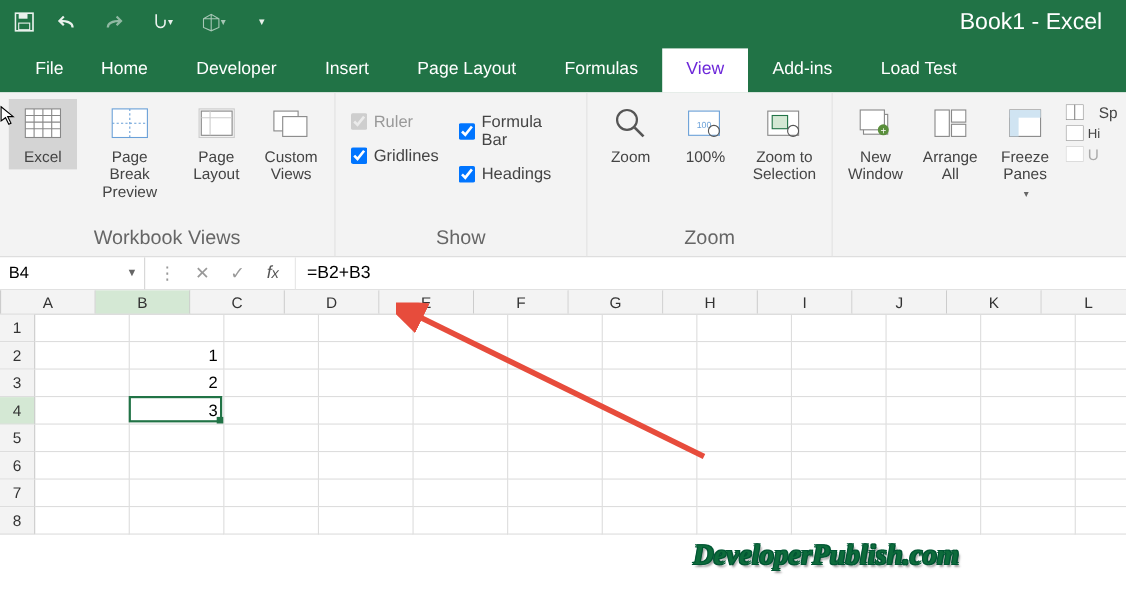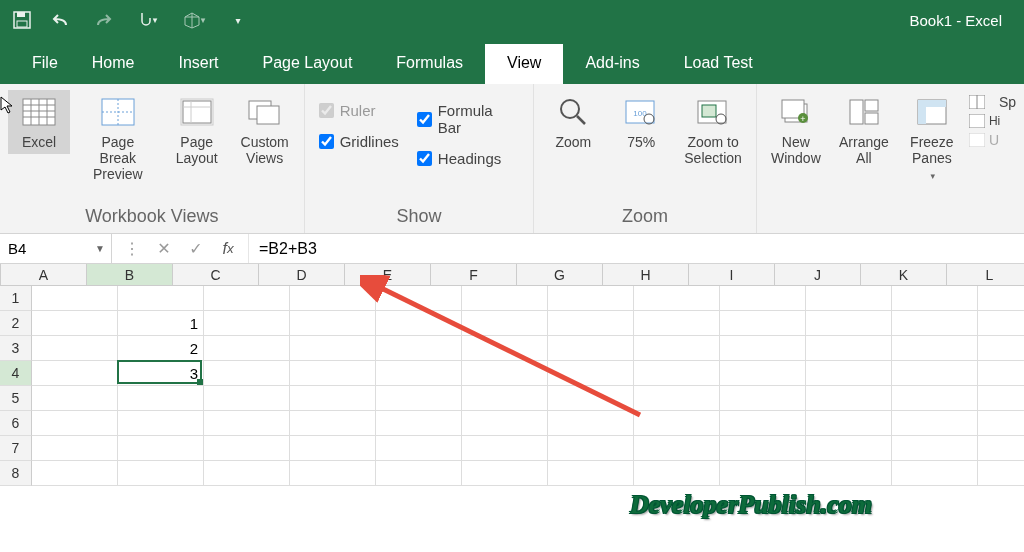--- a/index.html
+++ b/index.html
@@ -2,47 +2,47 @@
 <html><head>
 <meta charset="utf-8">
 <style>
 * { box-sizing: border-box; margin: 0; padding: 0; }
 body { font-family: 'Segoe UI', Tahoma, sans-serif; font-size: 14px; background: #fff; overflow: hidden; width: 1024px; height: 552px; position: relative; }
 
 
 .titlebar { background: #217346; height: 40px; display: flex; align-items: center; padding: 0 12px; color: #fff; }
 .titlebar .qat { display: flex; align-items: center; gap: 20px; }
 .titlebar .qat-item { width: 20px; height: 20px; display: flex; align-items: center; justify-content: center; opacity: 0.9; }
-.titlebar .title { margin-left: auto; margin-right: 10px; font-size: 15px; }
+.titlebar .title { margin-left: auto; margin-right: 10px; font-size: 21px; }
 
 
 .ribbon-tabs { background: #217346; height: 44px; display: flex; align-items: flex-end; padding-left: 20px; gap: 0; }
 .ribbon-tab { color: #fff; padding: 10px 22px 12px; font-size: 16px; cursor: pointer; }
-.ribbon-tab.active { background: #fff; color: #000000; }
+.ribbon-tab.active { background: #fff; color: #6d28d9; }
 .ribbon-tab.file { padding-left: 12px; padding-right: 12px; }
 
 
 .ribbon { background: #f3f3f3; height: 150px; border-bottom: 1px solid #d4d4d4; display: flex; }
 .ribbon-group { border-right: 1px solid #e1e1e1; padding: 6px 8px 0; display: flex; flex-direction: column; }
 .ribbon-group-content { flex: 1; display: flex; align-items: flex-start; gap: 6px; }
 .ribbon-group-label { text-align: center; color: #666; font-size: 18px; padding: 4px 0 6px; }
 
 .rb-big { display: flex; flex-direction: column; align-items: center; justify-content: flex-start; padding: 4px 6px; min-width: 62px; cursor: pointer; }
 .rb-big.active { background: #d4d4d4; }
 .rb-big .icon { height: 36px; display: flex; align-items: center; justify-content: center; margin-bottom: 4px; }
 .rb-big .lbl { text-align: center; font-size: 14px; color: #444; line-height: 1.15; }
 
 .rb-check { display: flex; align-items: center; gap: 6px; padding: 4px 6px; font-size: 15px; color: #444; }
 .rb-check input { width: 15px; height: 15px; }
 .rb-check.disabled { color: #999; }
 .rb-col { display: flex; flex-direction: column; gap: 6px; padding-top: 8px; }
 
 
 .namebox-row { height: 30px; display: flex; align-items: stretch; border-bottom: 1px solid #d4d4d4; background: #fff; }
-.namebox { width: 112px; border-right: 1px solid #d4d4d4; display: flex; align-items: center; padding: 0 8px; font-size: 15px; position: relative; }
+.namebox { width: 132px; border-right: 1px solid #d4d4d4; display: flex; align-items: center; padding: 0 8px; font-size: 15px; position: relative; }
 .namebox .dd { position: absolute; right: 6px; color: #666; font-size: 10px; }
 .fx-btns { display: flex; align-items: center; gap: 0; padding: 0 4px; border-right: 1px solid #e6e6e6; }
 .fx-btn { width: 32px; display: flex; align-items: center; justify-content: center; color: #999; font-size: 16px; }
 .fx-btn.fx { font-style: italic; color: #555; font-weight: 500; }
 .formula-input { flex: 1; padding: 0 10px; display: flex; align-items: center; font-size: 16px; }
 
 
 .grid-wrap { position: relative; }
 .col-headers { display: flex; height: 22px; background: #f3f3f3; border-bottom: 1px solid #ccc; }
 .corner { width: 32px; border-right: 1px solid #ccc; background: #e6e6e6; position: relative; }
@@ -105,20 +105,21 @@
         <span style="color:#fff;font-size:9px">▾</span>
     </span>
     <span class="qat-item" style="color:#fff;font-size:10px">▾</span>
   </div>
   <div class="title">Book1 - Excel</div>
 </div>
 
 <div class="ribbon-tabs">
   <div class="ribbon-tab file">File</div>
   <div class="ribbon-tab">Home</div>
+  <div class="ribbon-tab">Developer</div>
   <div class="ribbon-tab">Insert</div>
   <div class="ribbon-tab">Page Layout</div>
   <div class="ribbon-tab">Formulas</div>
   <div class="ribbon-tab active">View</div>
   <div class="ribbon-tab">Add-ins</div>
   <div class="ribbon-tab">Load Test</div>
 </div>
 
 <div class="ribbon">
 
@@ -210,21 +211,21 @@
         <span class="lbl">Zoom</span>
       </div>
       <div class="rb-big">
         <span class="icon">
           <svg width="34" height="30">
               <rect x="2" y="4" width="28" height="22" fill="#fff" stroke="#6aa0d8"></rect>
               <text x="16" y="19" text-anchor="middle" font-size="8" fill="#6aa0d8">100</text>
               <circle cx="25" cy="22" r="5" fill="none" stroke="#555"></circle>
             </svg>
         </span>
-        <span class="lbl">75%</span>
+        <span class="lbl">100%</span>
       </div>
       <div class="rb-big">
         <span class="icon">
           <svg width="34" height="30">
               <rect x="2" y="4" width="28" height="22" fill="#fff" stroke="#888"></rect>
               <rect x="6" y="8" width="14" height="12" fill="#d4e8d4" stroke="#217346"></rect>
               <circle cx="25" cy="22" r="5" fill="none" stroke="#555"></circle>
             </svg>
         </span>
         <span class="lbl">Zoom to<br>Selection</span>

